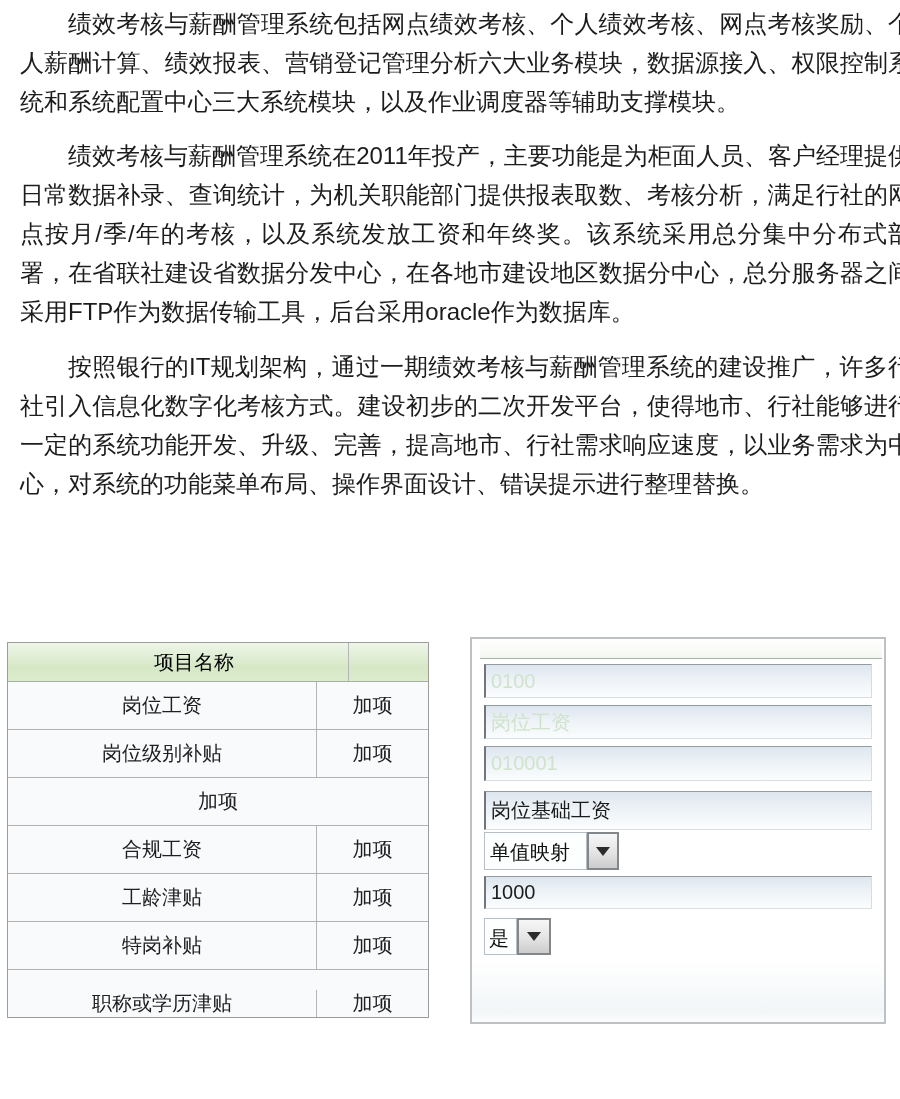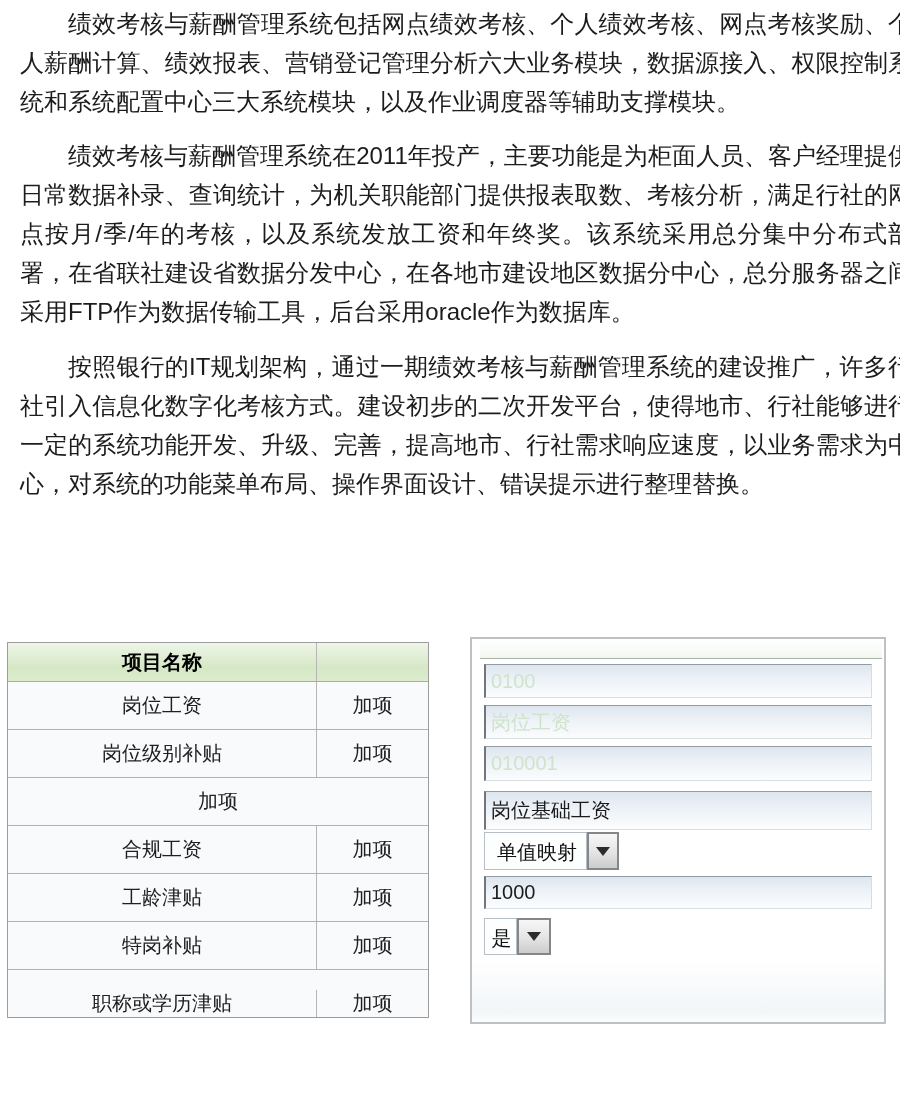--- a/index.html
+++ b/index.html
@@ -31,21 +31,21 @@
     display:flex;height:47px;background:#f9fafc;
     border-bottom:1px solid #b1b1b1;
   }
   .trow:last-child{border-bottom:none;align-items:flex-end;}
   .cell{
     display:flex;align-items:center;justify-content:center;
     font-size:20px;color:#202020;
   }
   .c1{width:308px;border-right:1px solid #b5b5b5;}
   .c2{flex:1;}
-  .thead .cell{font-weight:bold;color:#000;}
+  .thead .cell{font-weight:normal;color:#000;padding-left:32px;}
 
   
   .form-panel{
     position:absolute;left:470px;top:622px;width:416px;height:387px;
     box-sizing:border-box;border:2px solid #bdc1c4;
     background:linear-gradient(180deg,#ffffff 84%,#f2f6f8 97%,#fbfcfd 100%);
     margin-top:15px;
   }
   .panel-topstrip{
     height:19px;margin:0 2px 0 8px;
@@ -59,21 +59,21 @@
     border-top:1px solid #939ba3;border-left:2px solid #70767c;
     border-right:1px solid #d6dce0;border-bottom:1px solid #d9dee2;
     background:linear-gradient(180deg,#dde5ee 0%,#edf2f7 45%,#fbfdfe 100%);
     font-family:"Liberation Sans","DejaVu Sans",sans-serif;
     font-size:20px;padding-left:5px;color:#1b1b1b;outline:none;
   }
   .tfield.readonly{color:#cfe3cc;}
   .tfield.h35{height:35px;margin-bottom:10px;}
   .tfield.h39{height:39px;margin-bottom:2px;}
   .tfield.h33{height:33px;margin-bottom:9px;}
-  .dropdown{display:flex;align-items:stretch;margin:0 0 6px 0;text-align:center;}
+  .dropdown{display:flex;align-items:stretch;margin:0 0 6px 0;}
   .dropdown.last{margin-bottom:0;}
   .dd-text{
     box-sizing:border-box;border:1px solid #b6bec6;background:#fdfefe;
     font-size:20px;padding:6px 2px 0 5px;color:#101010;overflow:hidden;
     white-space:nowrap;
   }
   .dd1 .dd-text{width:103px;height:38px;}
   .dd2 .dd-text{width:33px;height:37px;padding-left:4px;}
   .dd-btn{
     box-sizing:border-box;border:2px solid #83878a;

